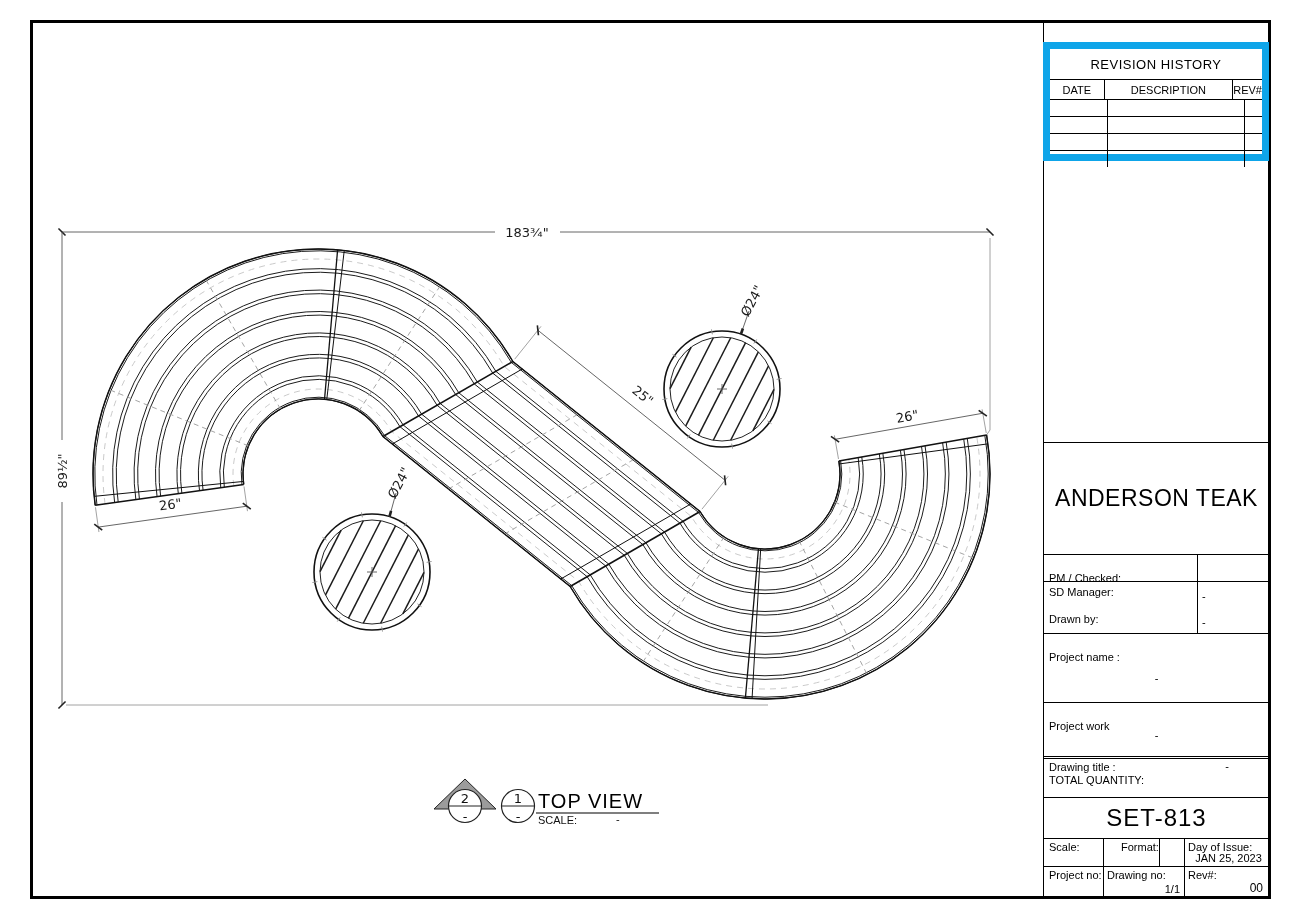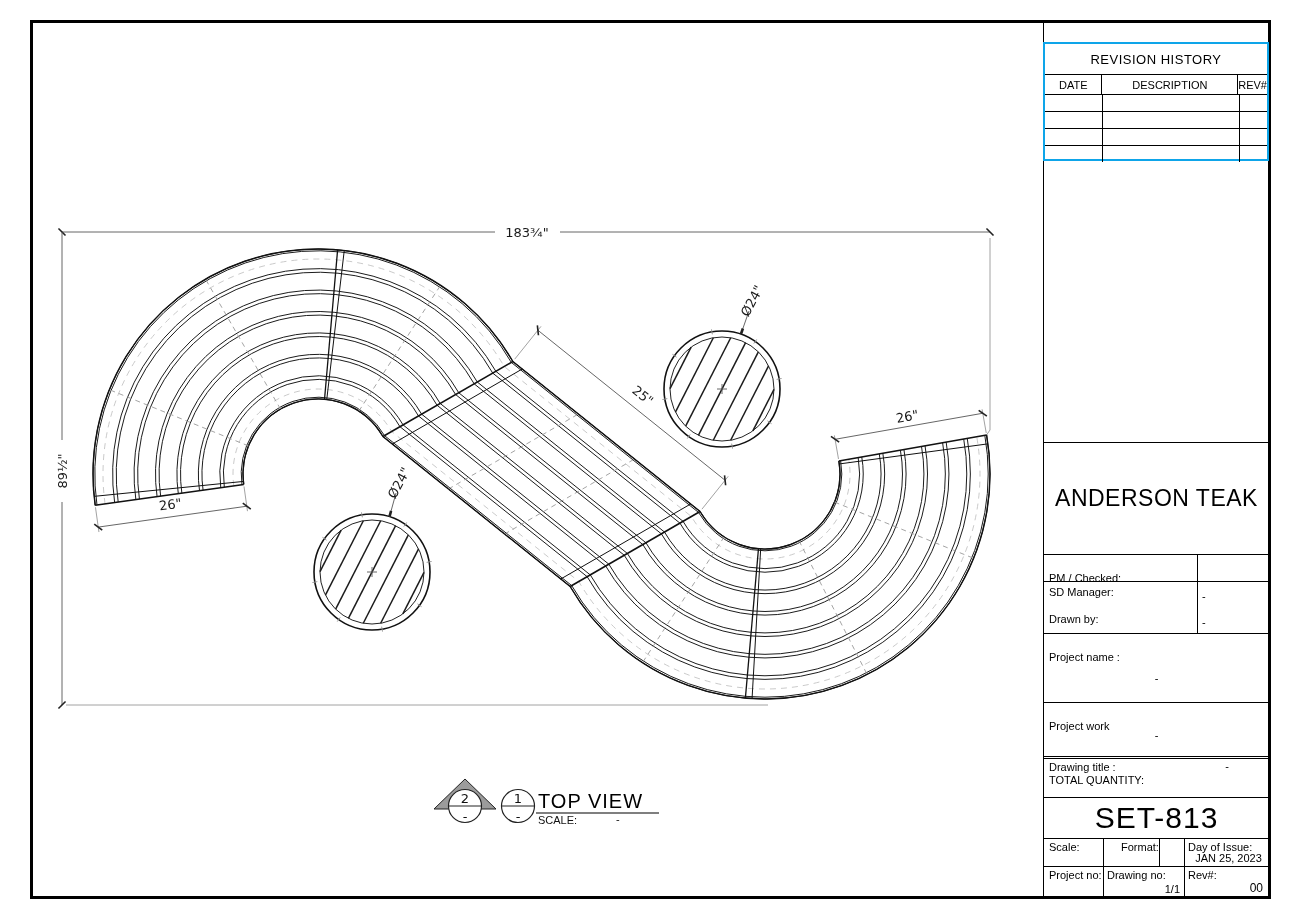--- a/index.html
+++ b/index.html
@@ -9,21 +9,21 @@
                 border:3px solid #000;box-sizing:border-box;pointer-events:none;}
   #cad{position:absolute;left:0;top:0;}
   .dim{font:13px "DejaVu Sans",sans-serif;fill:#1a1a1a;}
   .mknum{font:13px "DejaVu Sans",sans-serif;fill:#111;}
   .tv{font:20px "Liberation Sans",sans-serif;fill:#000;letter-spacing:1px;}
   .tvs{font:11px "Liberation Sans",sans-serif;fill:#111;}
   
   .tblock{position:absolute;left:1043px;top:20px;width:225px;height:877px;
           border-left:1px solid #000;font-size:11px;color:#000;}
   .tblock .abs{position:absolute;box-sizing:border-box;left:0;right:0;}
-  .rev-table{position:absolute;left:-1px;top:22px;right:0;height:119px;border:2px solid #0ea5e9;box-sizing:border-box;}
+  .rev-table{position:absolute;left:-1px;top:22px;right:0;height:119px;border:7px solid #0ea5e9;box-sizing:border-box;}
   .rev-title{height:30px;display:flex;align-items:center;justify-content:center;
              font-size:13px;letter-spacing:.5px;}
   .rev-head{display:flex;height:20px;border-top:1px solid #000;box-sizing:border-box;}
   .rev-head div{display:flex;align-items:center;justify-content:center;font-size:11px;box-sizing:border-box;}
   .rc1{width:57px;} .rc2{width:137px;border-left:1px solid #000;} .rc3{flex:1;border-left:1px solid #000;font-size:10px;}
   .rev-row{height:17px;border-top:1px solid #000;box-sizing:border-box;position:relative;}
   .rev-row .d1,.rev-row .d2{position:absolute;top:0;bottom:0;border-left:1px solid #000;}
   .rev-row .d1{left:57px;} .rev-row .d2{left:194px;}
   .brand-box{top:422px;height:113px;border-top:1px solid #000;border-bottom:1px solid #000;
              display:flex;align-items:center;justify-content:center;
@@ -35,21 +35,21 @@
   .vdiv-pm{position:absolute;left:153px;top:535px;height:78px;border-left:1px solid #000;}
   .dash-a{position:absolute;left:158px;top:8px;}
   .dash-b{position:absolute;left:158px;top:34px;}
   .pname-row{top:613px;height:69px;}
   .pwork-row{top:682px;height:54px;}
   .cdash{position:absolute;left:0;right:0;text-align:center;}
   .tq-row{top:736px;height:22px;}
   .tq-dash{position:absolute;right:40px;top:3px;}
   .dtl-row{top:738px;height:19px;} .dtl-row .lbl{top:2px;}
   .set-row{top:777px;height:41px;display:flex;align-items:center;justify-content:center;
-           font-size:30px;letter-spacing:1px;}
+           font-size:24px;letter-spacing:1px;}
   .scale-row{top:818px;height:28px;}
   .last-row{top:846px;height:31px;}
   .cdiv{position:absolute;top:0;bottom:0;border-left:1px solid #000;}
   .cell-lbl{position:absolute;top:2px;}
   .doi-val{position:absolute;left:144px;right:0;top:13px;text-align:center;}
   .dno-val{position:absolute;left:63px;width:73px;bottom:2px;text-align:right;}
   .rev-val{position:absolute;right:6px;bottom:2px;font-size:12px;}
 </style>
 </head>
 <body>

